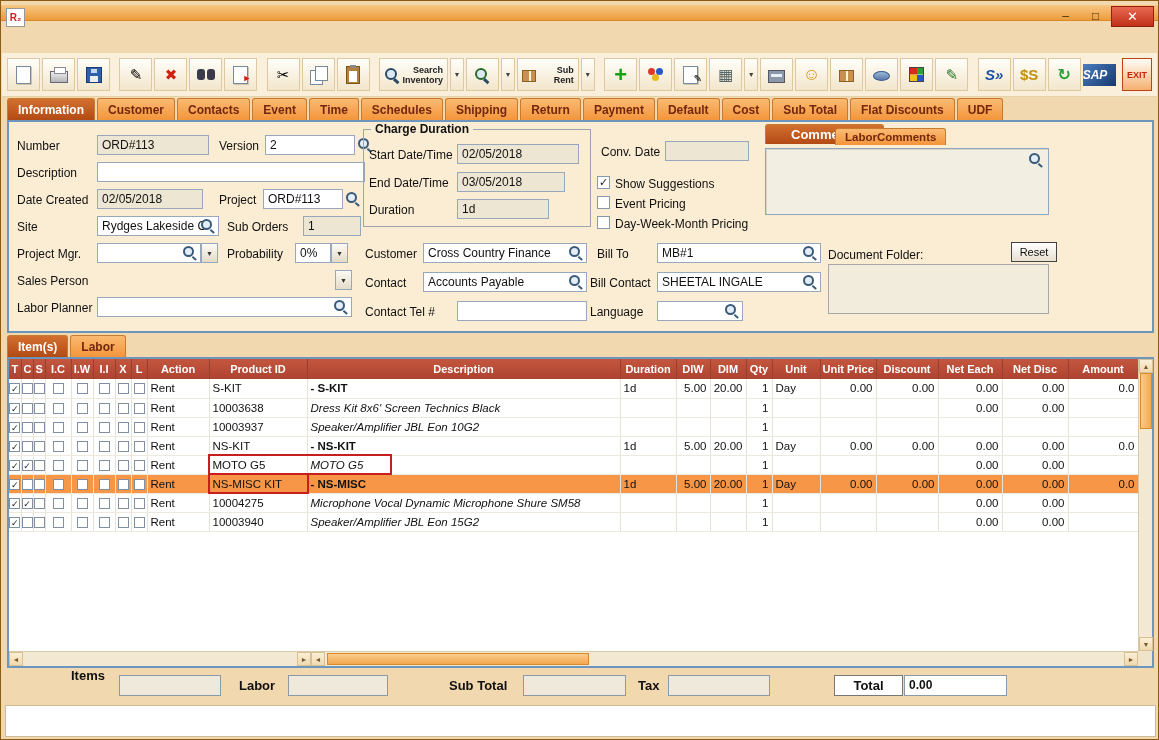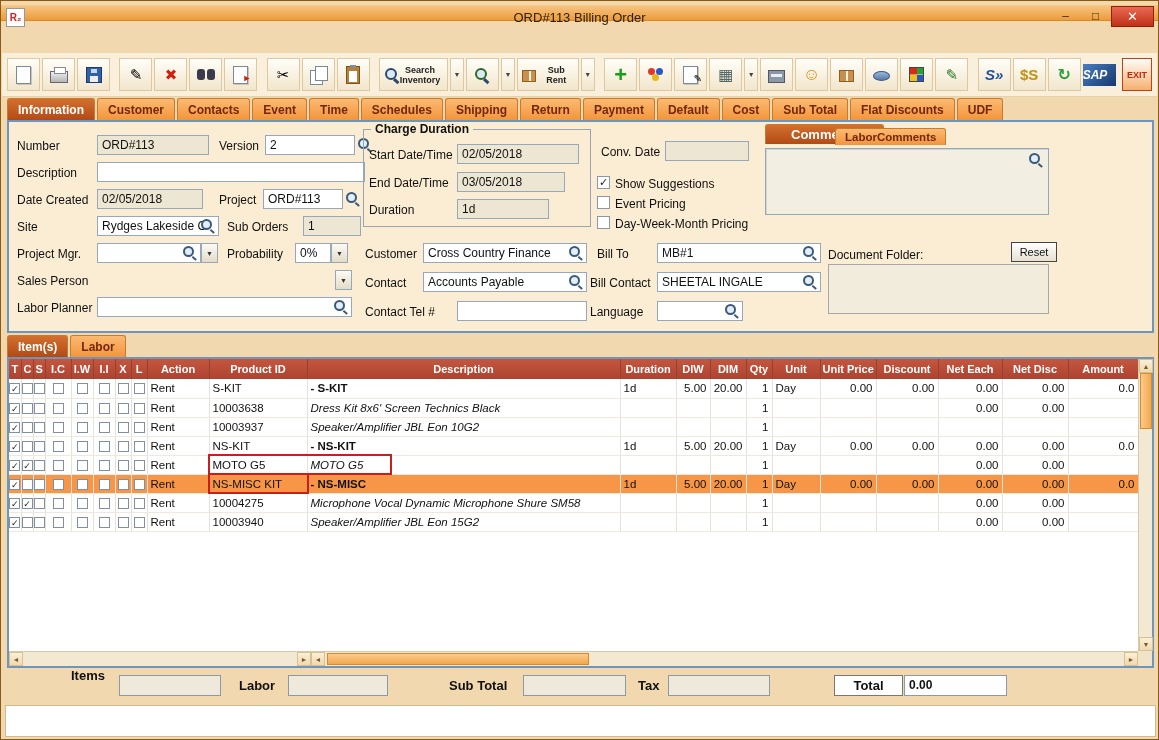--- a/index.html
+++ b/index.html
@@ -18,21 +18,21 @@
 
 .menubar{position:absolute;top:27px;left:1px;right:1px;height:25px;background:#FAEFDA;display:flex;align-items:center;padding-left:8px}
 .menu-item{padding:4px 9px;font-size:12.5px;color:#111}
 .menu-item::first-letter{text-decoration:underline}
 
 
 .toolbar{position:absolute;top:52px;left:1px;right:1px;height:44px;background:#FAEFDA;border-bottom:1px solid #E6D2A8;display:flex;align-items:center;padding:0 5px;gap:2px}
 .tbtn{height:33px;min-width:33px;display:flex;align-items:center;justify-content:center;gap:3px;border:1px solid #DCC9A2;background:linear-gradient(#FFFEF9,#F2E6CB)}
 .tbtn.narrow{min-width:14px;width:14px;font-size:7px;color:#444}
 .tbtn.wide{padding:0 4px;font-size:9px;font-weight:bold;color:#222;line-height:10px}
-.tlbl{display:inline-block;max-width:46px;text-align:center}
+.tlbl{display:inline-block;max-width:46px;text-align:right}
 .gap{width:6px}
 .ic{display:inline-block;position:relative}
 .ic-page{width:15px;height:18px;background:#FDFDFD;border:1px solid #7A8A9A;box-shadow:1px 1px 0 #CFC5AE}
 .ic-print{width:18px;height:12px;background:linear-gradient(#EEE,#B5B5B5);border:1px solid #667;margin-top:5px}
 .ic-print::before{content:"";position:absolute;left:3px;top:-5px;width:10px;height:5px;background:#fff;border:1px solid #889}
 .ic-save{width:16px;height:16px;background:#3060A8;border:1px solid #1A3A70}
 .ic-save::before{content:"";position:absolute;left:3px;top:8px;width:8px;height:6px;background:#EEE}
 .ic-save::after{content:"";position:absolute;left:4px;top:1px;width:6px;height:4px;background:#C8D8F0}
 .gly{font-size:15px;line-height:15px}
 .red{color:#D02010;font-weight:bold}
@@ -116,21 +116,20 @@
 .tot-box{position:absolute;height:21px;background:#fff;border:1px solid #777;font-size:13px;font-weight:bold;text-align:center;line-height:19px;color:#101010}
 .status-bar{position:absolute;left:4px;top:704px;width:1151px;height:32px;background:#fff;border:1px solid #CDBB92}
 </style>
 </head>
 <body>
 
 <div class="window">
 
   <div class="titlebar">
     <div class="app-icon">R₂</div>
-    <div class="title">ORD#113 Billing Order</div>
     <div class="win-controls">
       <div class="win-btn">–</div>
       <div class="win-btn">□</div>
       <div class="win-btn close">✕</div>
     </div>
   </div>
 
 
   <div class="toolbar">
     <div class="tbtn">

